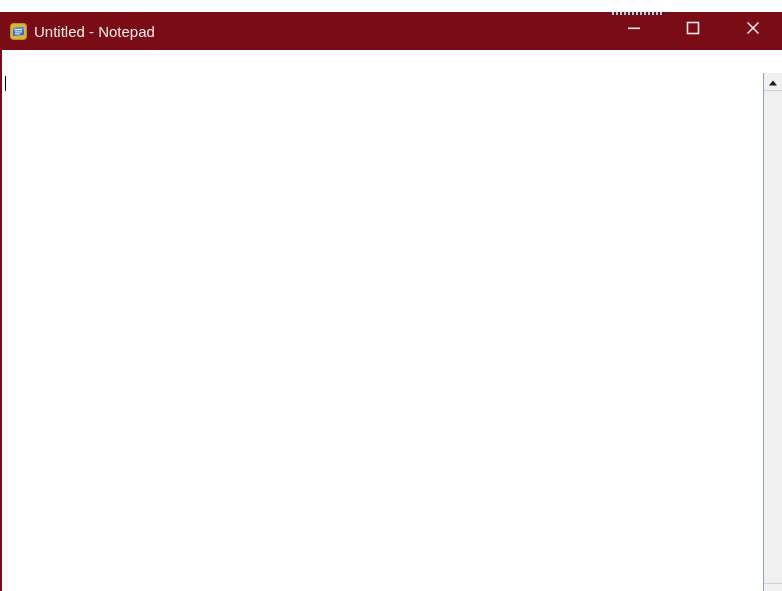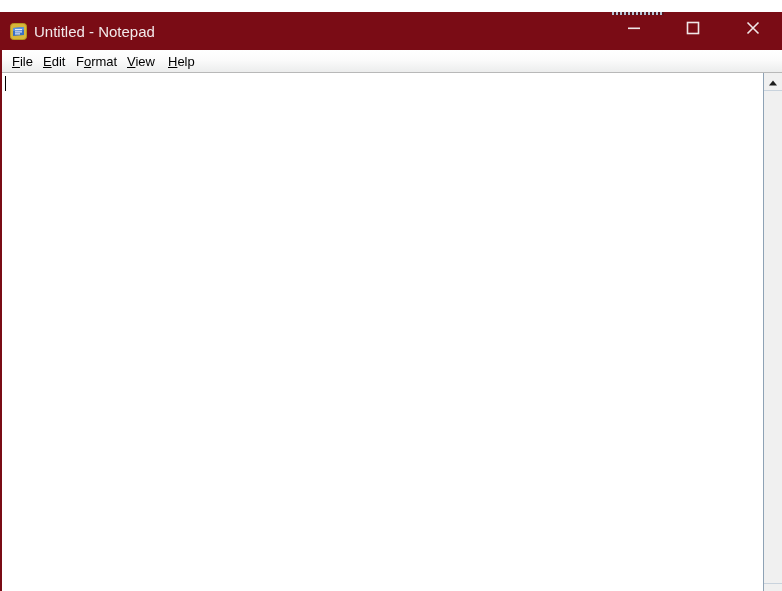--- a/index.html
+++ b/index.html
@@ -218,27 +218,20 @@
 
     <button class="winbtn" id="btn-close" title="Close">
       <span>
         <svg width="46" height="32" viewBox="0 0 46 32">
           <path d="M17.5 10.5 L28.5 21.5 M28.5 10.5 L17.5 21.5" stroke="#f0e6e7" stroke-width="1.6" fill="none"></path>
         </svg>
       </span>
     </button>
   </div>
 
-  <div id="menubar">
-    <div class="menu-item" id="menu-file"><u>F</u><span>ile</span></div>
-    <div class="menu-item" id="menu-edit"><u>E</u><span>dit</span></div>
-    <div class="menu-item" id="menu-format"><span>F</span><u>o</u><span>rmat</span></div>
-    <div class="menu-item" id="menu-view"><u>V</u><span>iew</span></div>
-    <div class="menu-item" id="menu-help"><u>H</u><span>elp</span></div>
-  </div>
 
   <div id="textarea-wrap">
     <div id="caret"></div>
     <div id="text-content"></div>
   </div>
 
   <div id="scrollbar">
     <div class="sb-btn" id="sb-up">
       <span>
         <svg width="10" height="8" viewBox="0 0 10 8">

